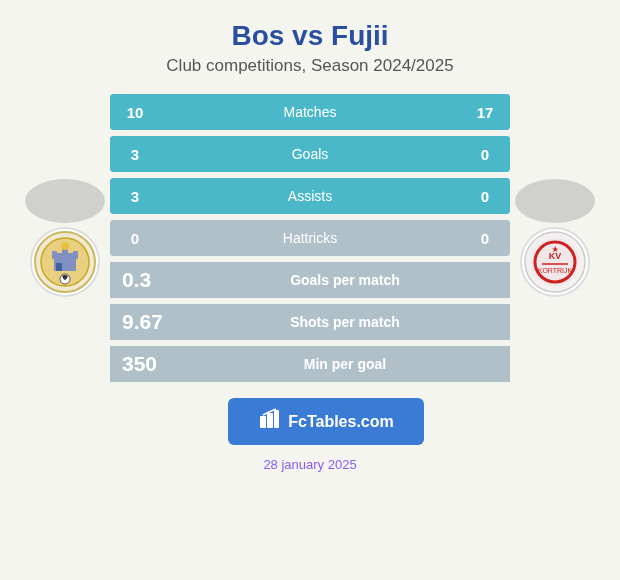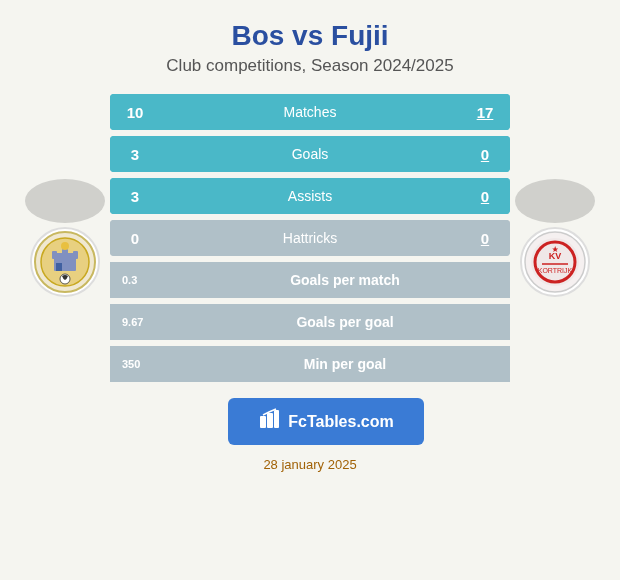--- a/index.html
+++ b/index.html
@@ -121,41 +121,40 @@
       background: #4ab8c8;
       color: #fff;
       font-weight: bold;
       font-size: 15px;
       padding: 0 10px;
       min-width: 50px;
       height: 100%;
       display: flex;
       align-items: center;
       justify-content: center;
-      text-decoration: underline;
     }
 
     .stat-right.grey {
       background: #b0c0c8;
     }
 
     
     .stat-row-single {
       display: flex;
       align-items: center;
       background: #b0c0c8;
       border-radius: 4px;
       height: 36px;
     }
 
     .stat-single-left {
       background: #b0c0c8;
       color: #fff;
       font-weight: bold;
-      font-size: 11px;
+      font-size: 21px;
       padding: 0 12px;
       min-width: 70px;
       height: 100%;
       display: flex;
       align-items: center;
       justify-content: flex-start;
     }
 
     .stat-single-center {
       flex: 1;
@@ -188,21 +187,21 @@
 
     .fctables-text {
       color: #fff;
       font-size: 16px;
       font-weight: bold;
     }
 
     .date-text {
       margin-top: 12px;
       font-size: 13px;
-      color: #a16207;
+      color: #8b5cf6;
     }
 
     
     .bos-logo {
       width: 62px;
       height: 62px;
     }
 
     .fujii-logo {
       width: 62px;
@@ -281,21 +280,21 @@
       <div class="stat-right grey">0</div>
     </div>
 
     <div class="stat-row-single">
       <div class="stat-single-left">0.3</div>
       <div class="stat-single-center">Goals per match</div>
     </div>
 
     <div class="stat-row-single">
       <div class="stat-single-left">9.67</div>
-      <div class="stat-single-center">Goals per goal</div>
+      <div class="stat-single-center">Shots per match</div>
     </div>
 
     <div class="stat-row-single">
       <div class="stat-single-left">350</div>
       <div class="stat-single-center">Min per goal</div>
     </div>
 
   </div>
 
   <div class="right-badge">

